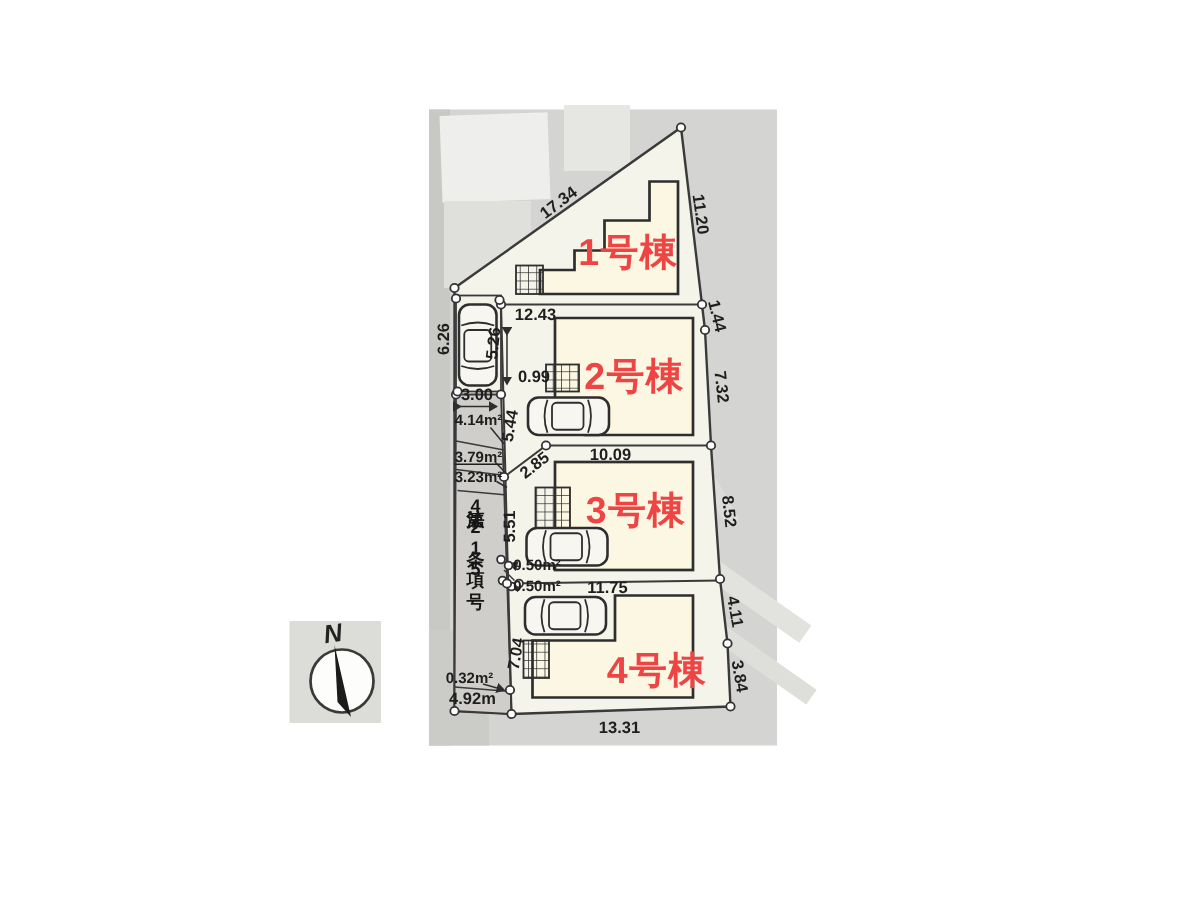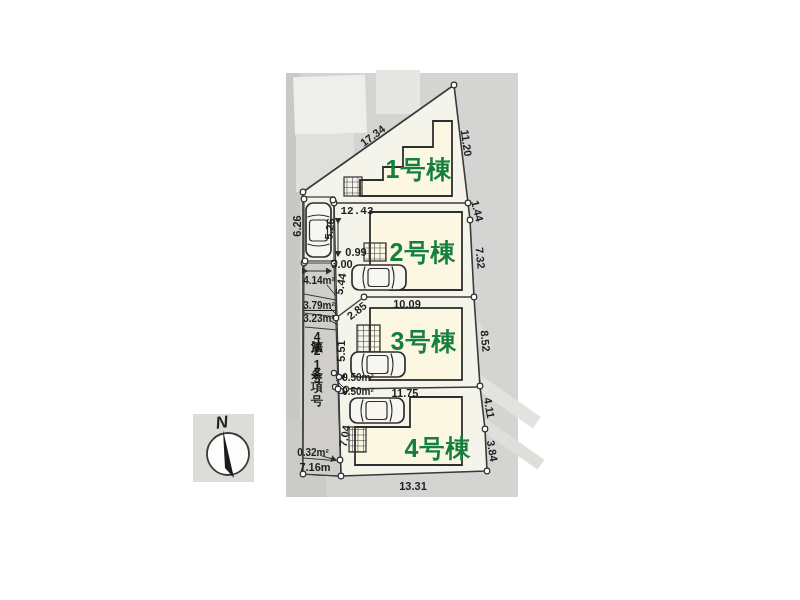--- a/index.html
+++ b/index.html
@@ -4,21 +4,21 @@
 <style>
   html,body{margin:0;padding:0;}
   .page{position:relative;width:800px;height:600px;background:#ffffff;overflow:hidden;
         font-family:"Liberation Sans","DejaVu Sans",sans-serif;}
   .map-bg{position:absolute;left:286px;top:73px;width:232px;height:424px;background:#d4d4d2;}
   .patch{position:absolute;}
   svg.plan{position:absolute;left:0;top:0;}
   .lbl{position:absolute;transform:translate(-50%,-50%) rotate(var(--r,0deg));
        font-size:11px;font-weight:600;color:#1e1e1e;white-space:nowrap;line-height:1;}
   .lbl.sm{font-size:10px;}
-  .lbl.bld{font-size:25px;font-weight:600;color:#15803d;letter-spacing:1px;}
+  .lbl.bld{font-size:25px;font-weight:600;color:#ef4444;letter-spacing:1px;}
   .vtext{position:absolute;left:310px;top:330px;writing-mode:vertical-rl;text-orientation:upright;
          font-size:12px;font-weight:600;color:#161616;letter-spacing:0;line-height:14px;}
   .north{position:absolute;left:222px;top:423px;transform:translate(-50%,-50%) rotate(-8deg);
          font-size:17px;font-style:italic;font-weight:600;color:#222;}
 </style>
 </head>
 <body>
 
 <div class="page">
 
@@ -139,36 +139,36 @@
 
   <div class="lbl" style="left:373px;top:136px;--r:-37deg;">17.34</div>
   <div class="lbl" style="left:466px;top:143px;--r:82deg;">11.20</div>
   <div class="lbl" style="left:477px;top:211px;--r:76deg;">1.44</div>
   <div class="lbl" style="left:480px;top:258px;--r:84deg;">7.32</div>
   <div class="lbl" style="left:485px;top:341px;--r:84deg;">8.52</div>
   <div class="lbl" style="left:489px;top:408px;--r:80deg;">4.11</div>
   <div class="lbl" style="left:492px;top:451px;--r:80deg;">3.84</div>
   <div class="lbl" style="left:297px;top:226px;--r:-90deg;">6.26</div>
   <div class="lbl" style="left:330px;top:229px;--r:-84deg;">5.26</div>
-  <div class="lbl" style="left:357px;top:211px;font-family:Liberation Mono, monospace;">12.43</div>
+  <div class="lbl" style="left:357px;top:211px;">12.43</div>
   <div class="lbl" style="left:356px;top:252px;">0.99</div>
-  <div class="lbl" style="left:318px;top:264px;margin-left:24px;">3.00</div>
+  <div class="lbl" style="left:318px;top:264px;">3.00</div>
   <div class="lbl sm" style="left:319px;top:281px;">4.14m²</div>
   <div class="lbl sm" style="left:319px;top:306px;text-decoration:underline;">3.79m²</div>
   <div class="lbl sm" style="left:319px;top:319px;">3.23m²</div>
   <div class="lbl" style="left:341px;top:284px;--r:-80deg;">5.44</div>
   <div class="lbl" style="left:357px;top:311px;--r:-38deg;">2.85</div>
   <div class="lbl" style="left:407px;top:304px;">10.09</div>
   <div class="lbl" style="left:341px;top:351px;--r:-90deg;">5.51</div>
   <div class="lbl sm" style="left:358px;top:378px;">0.50m²</div>
   <div class="lbl sm" style="left:358px;top:392px;">0.50m²</div>
   <div class="lbl" style="left:405px;top:393px;">11.75</div>
   <div class="lbl" style="left:345px;top:436px;--r:-80deg;">7.04</div>
   <div class="lbl sm" style="left:313px;top:453px;">0.32m²</div>
-  <div class="lbl" style="left:315px;top:467px;">7.16m</div>
+  <div class="lbl" style="left:315px;top:467px;">4.92m</div>
   <div class="lbl" style="left:413px;top:486px;">13.31</div>
 
   <div class="lbl bld" style="left:419px;top:169px;">1号棟</div>
   <div class="lbl bld" style="left:423px;top:252px;">2号棟</div>
   <div class="lbl bld" style="left:424px;top:341px;text-align:right;">3号棟</div>
   <div class="lbl bld" style="left:426px;top:448px;margin-left:12px;">4号棟</div>
 
   <div class="vtext">法第42条1項5号</div>
 
   <div class="north">N</div>

